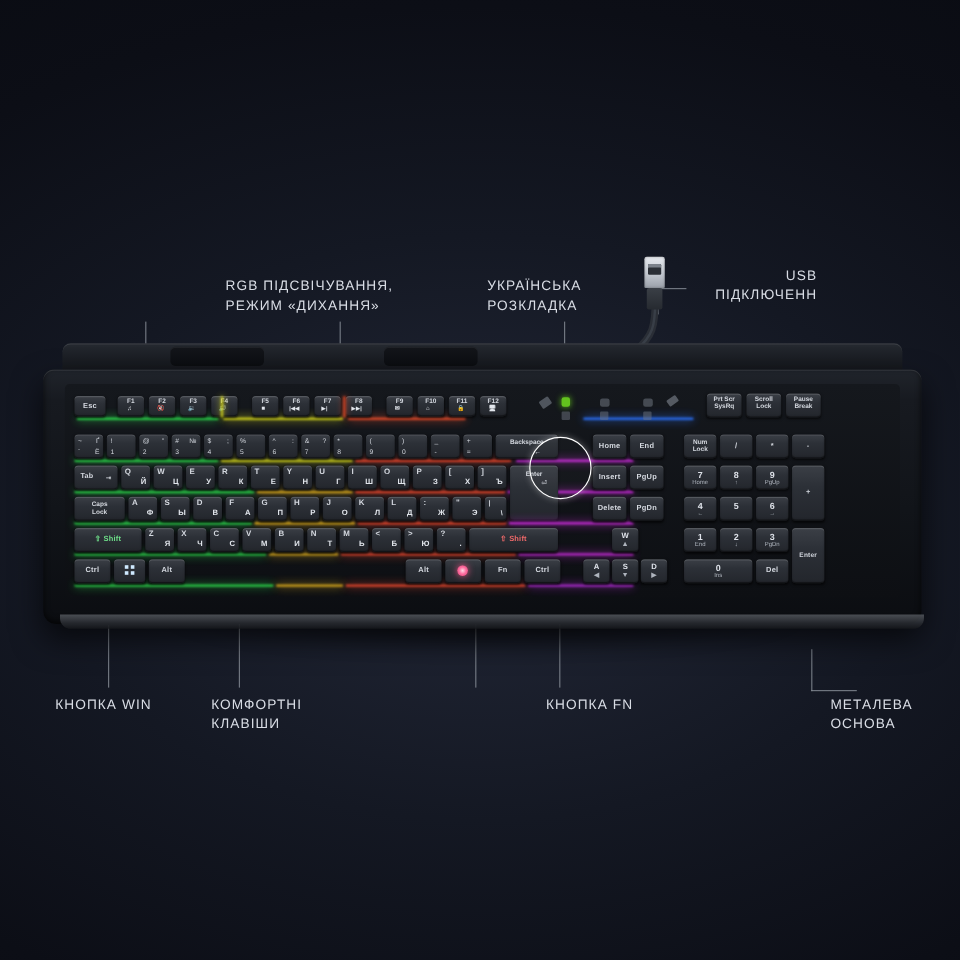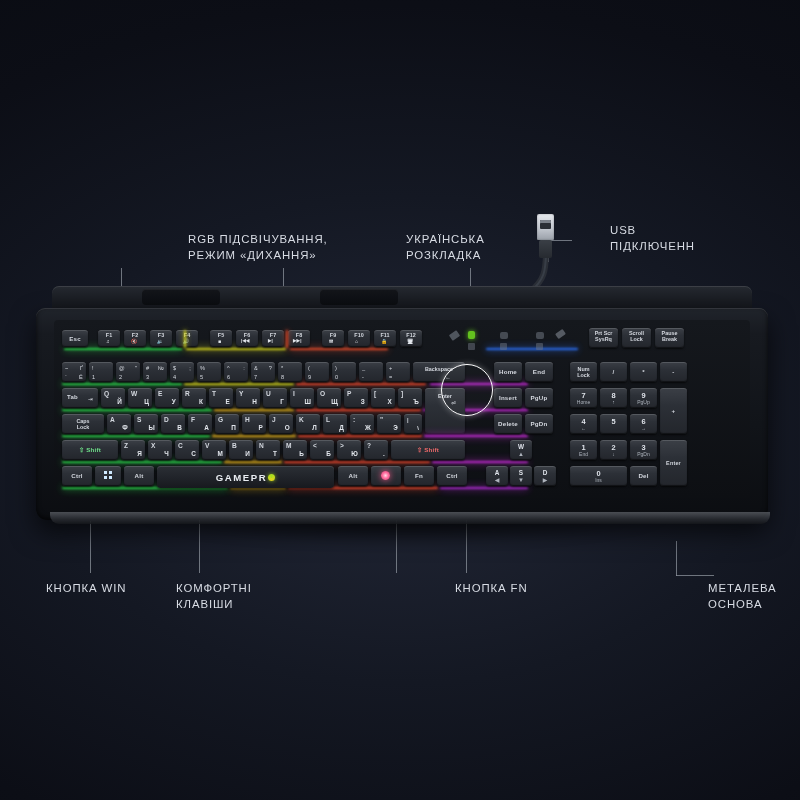--- a/index.html
+++ b/index.html
@@ -151,28 +151,28 @@
 </style>
 </head>
 <body>
 
 <div class="scene">
 
   <div class="label" style="left:188px; top:232px;">RGB ПІДСВІЧУВАННЯ,
 РЕЖИМ «ДИХАННЯ»</div>
   <div class="label" style="left:406px; top:232px;">УКРАЇНСЬКА
 РОЗКЛАДКА</div>
-  <div class="label" style="left:610px; top:223px;">USB
+  <div class="label" style="left:596px; top:223px;text-align:right;">USB
 ПІДКЛЮЧЕНН</div>
 
   <div class="label" style="left:46px;  top:581px;">КНОПКА WIN</div>
   <div class="label" style="left:176px; top:581px;">КОМФОРТНІ
 КЛАВІШИ</div>
   <div class="label" style="left:455px; top:581px;">КНОПКА FN</div>
-  <div class="label" style="left:692px; top:581px;margin-left:16px;">МЕТАЛЕВА
+  <div class="label" style="left:692px; top:581px;">МЕТАЛЕВА
 ОСНОВА</div>
 
   <div class="leader v" style="left:121px; top:268px; height:32px;"></div>
   <div class="leader v" style="left:283px; top:268px; height:50px;"></div>
   <div class="leader v" style="left:470px; top:268px; height:126px;"></div>
   <div class="leader h" style="left:548px; top:240px; width:24px;"></div>
   <div class="leader v" style="left:548px; top:240px; height:22px;"></div>
 
   <div class="leader v" style="left:90px;  top:521px; height:52px;"></div>
   <div class="leader v" style="left:199px; top:517px; height:56px;"></div>
@@ -612,26 +612,20 @@
 
         <div class="key" style="left:8px;   top:146px; width:30px; height:20px;">
             <span class="ctr">Ctrl</span>
           </div>
         <div class="key" style="left:41px;  top:146px; width:26px; height:20px;">
             <span class="winlogo" style="position:absolute;left:9px;top:5px;"></span>
           </div>
         <div class="key" style="left:70px;  top:146px; width:30px; height:20px;">
             <span class="ctr">Alt</span>
           </div>
-        <div class="spacebar" style="left:103px; top:146px; width:177px; height:22px;">
-          <span class="brand">
-              <span>GAMEPR</span>
-              <span class="o"></span>
-            </span>
-        </div>
         <div class="key" style="left:284px; top:146px; width:30px; height:20px;">
             <span class="ctr">Alt</span>
           </div>
         <div class="key" style="left:317px; top:146px; width:30px; height:20px;">
             <span class="fn-led" style="position:absolute;left:10px;top:5px;"></span>
           </div>
         <div class="key" style="left:350px; top:146px; width:30px; height:20px;">
             <span class="ctr">Fn</span>
           </div>
         <div class="key" style="left:383px; top:146px; width:30px; height:20px;">

